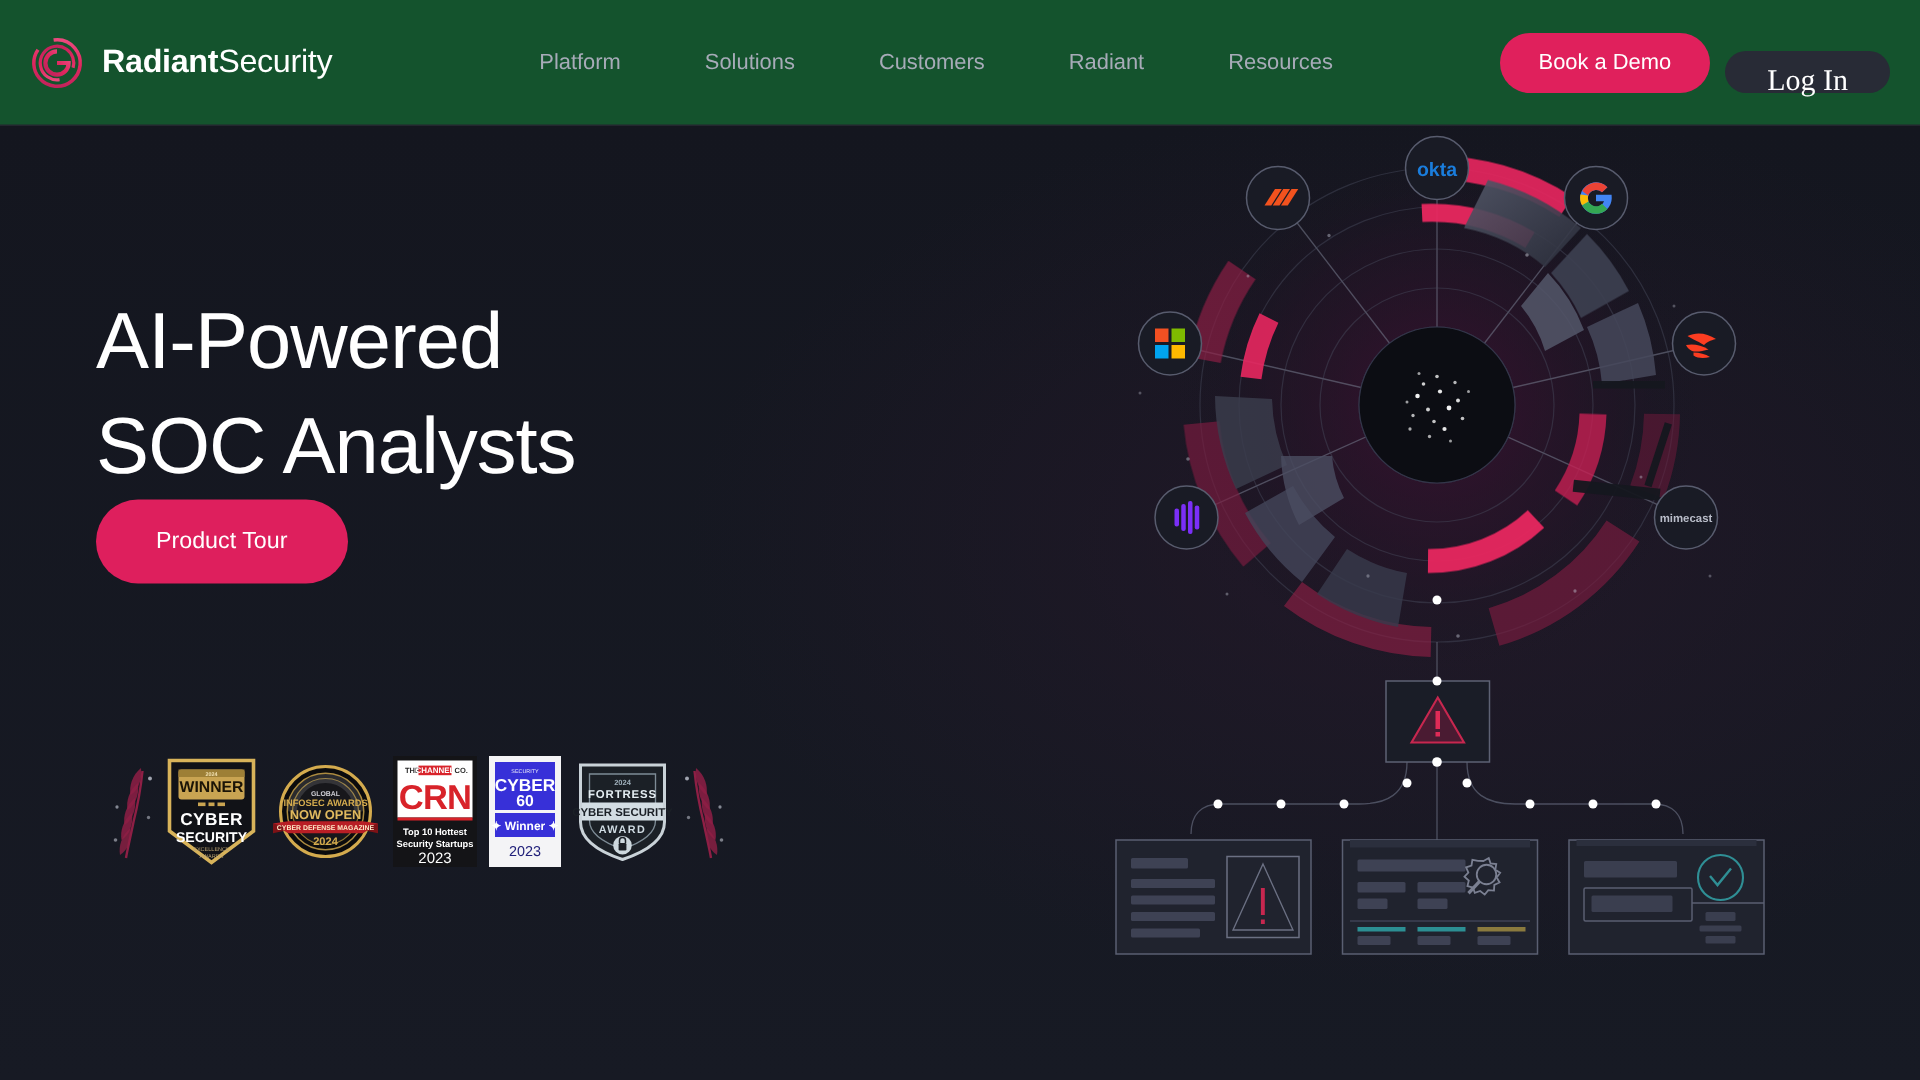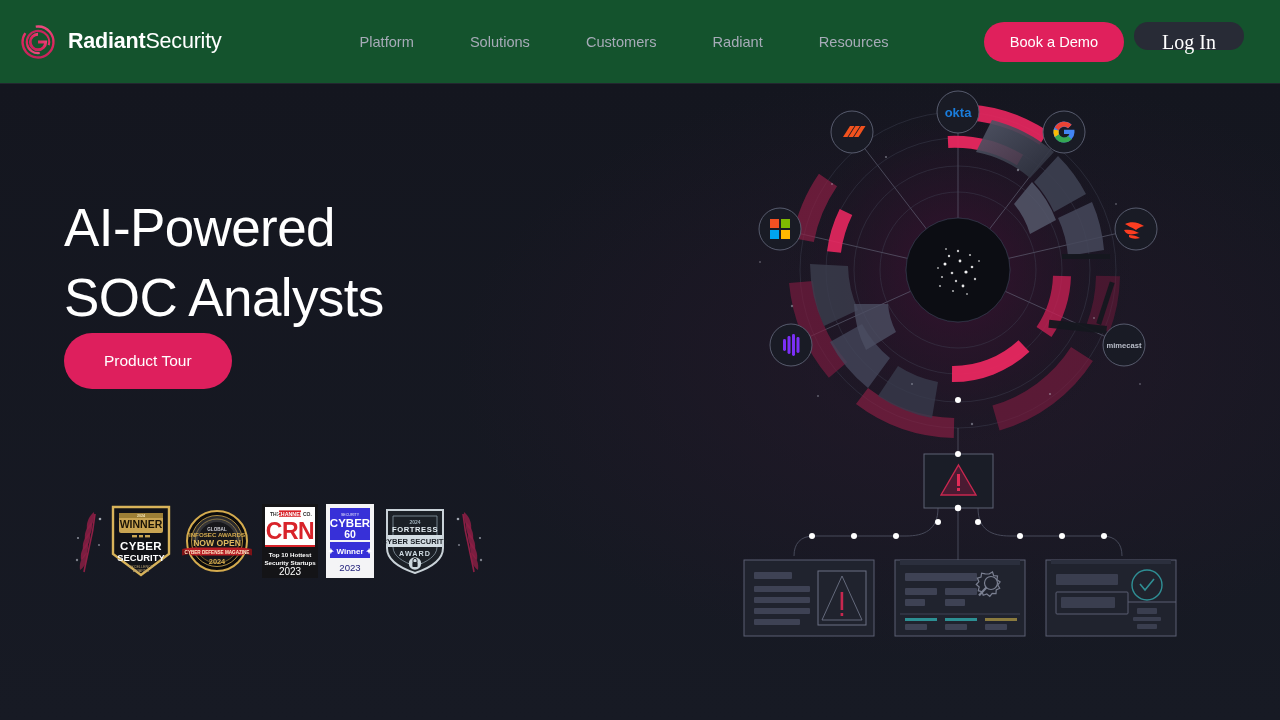--- a/index.html
+++ b/index.html
@@ -62,23 +62,23 @@
     font-size: 14.6px;
     padding: 8px 0;
     margin-right: 56px;
     cursor: pointer;
     white-space: nowrap;
   }
   .nav-item:last-child { margin-right: 0; }
 
   .header-actions {
     position: absolute;
-    right: 36px;
+    right: 20px;
     display: flex;
-    align-items: flex-start;
+    align-items: flex-end;
     gap: 10px;
   }
   .btn-demo {
     background: #e0205c;
     color: #ffffff;
     font-size: 14.6px;
     border: none;
     border-radius: 999px;
     padding: 0 26px;
     height: 40px;

